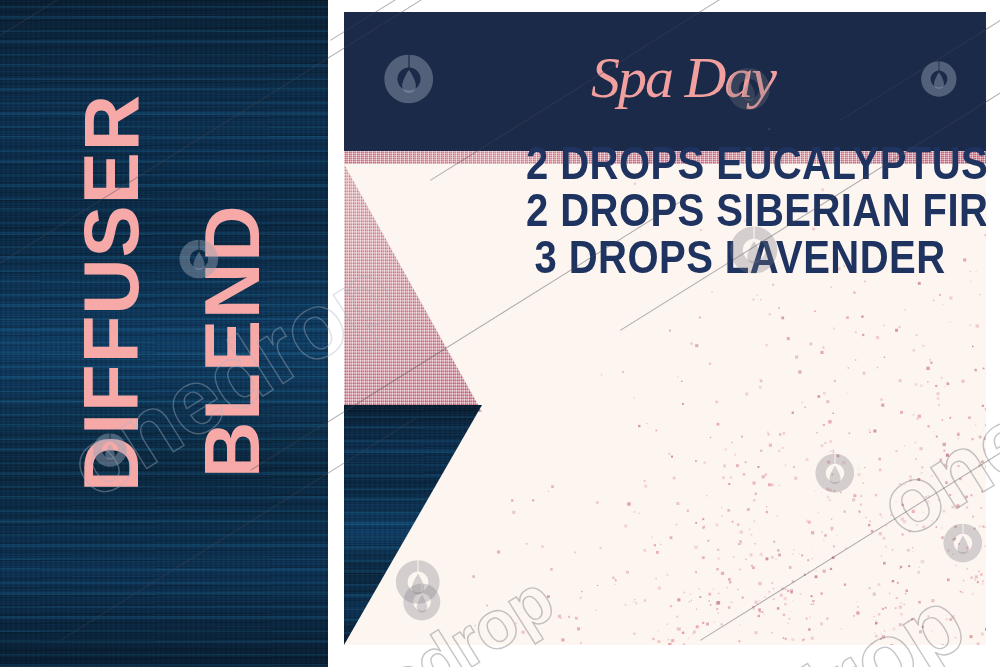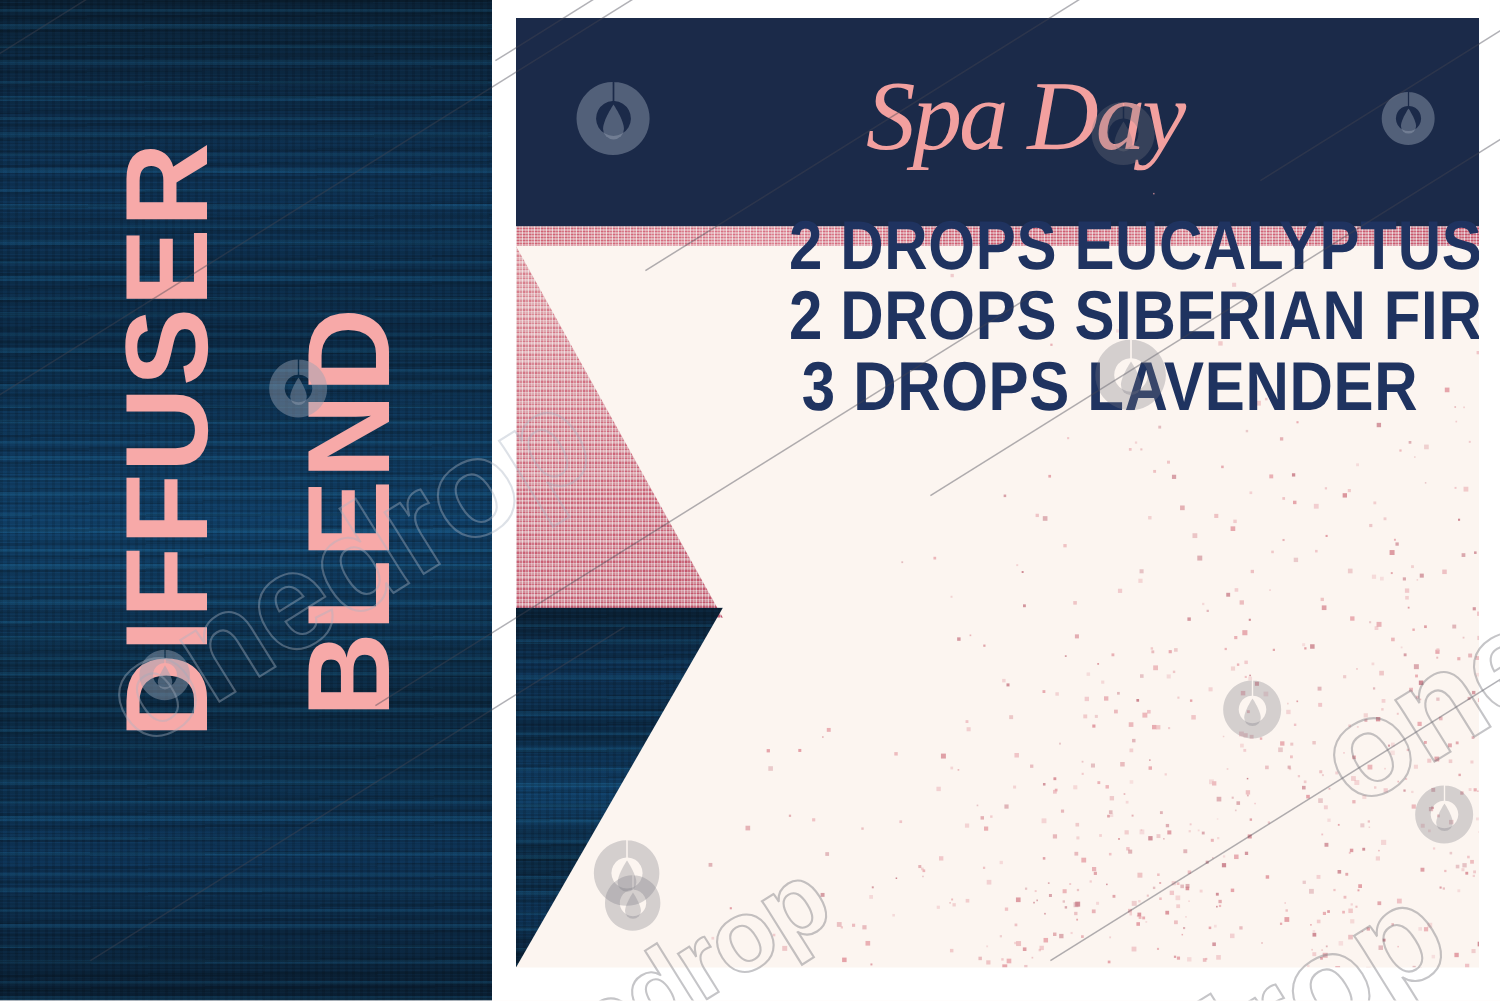--- a/index.html
+++ b/index.html
@@ -80,21 +80,21 @@
     position:absolute; left:0; top:0; width:642px; height:139px;
     background:#1b2a49;
     overflow:hidden;
   }
   #card-title {
     position:absolute; left:0; top:0; width:642px; height:139px;
     display:flex; align-items:center; justify-content:center;
     color:#f2a09f;
     font-family:"Liberation Serif", serif;
     font-style:italic;
-    font-size:66px;
+    font-size:58px;
     font-weight:400;
     letter-spacing:-2px;
     padding-bottom:8px;
     padding-left:36px;
   }
   #glitter-strip {
     position:absolute; left:0; top:139px; width:642px; height:13px;
     background:
       repeating-linear-gradient(90deg,
         rgba(255,255,255,0.55) 0px, rgba(255,255,255,0.55) 1px,

